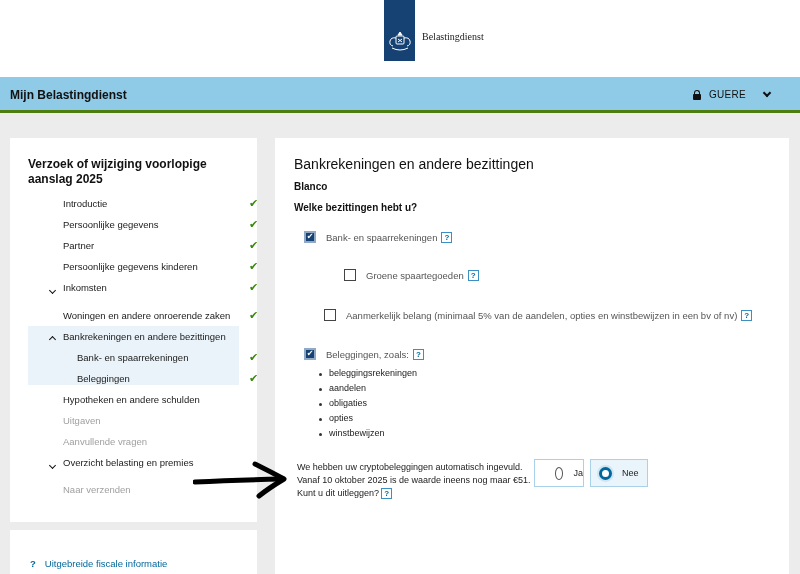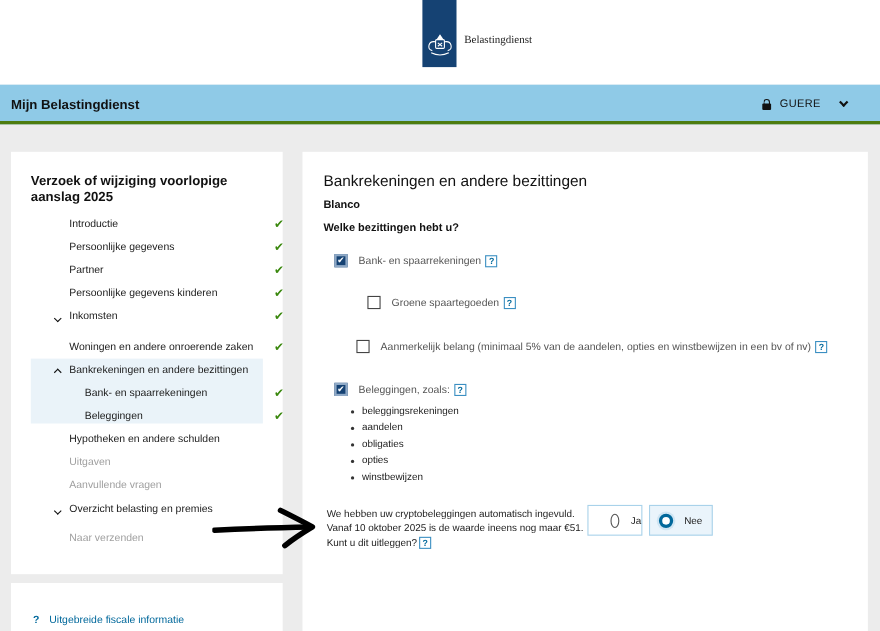--- a/index.html
+++ b/index.html
@@ -163,21 +163,21 @@
   <div class="h1">Bankrekeningen en andere bezittingen</div>
   <div class="h2">Blanco</div>
   <div class="h3">Welke bezittingen hebt u?</div>
 
   <div class="cb-row" style="left:29px;top:93px;">
     <span class="cb checked">✔</span>
     <span>Bank- en spaarrekeningen</span>
     <span class="qmark">?</span>
   </div>
 
-  <div class="cb-row" style="left:59px;top:131px;">
+  <div class="cb-row" style="left:69px;top:131px;">
     <span class="cb"></span>
     <span>Groene spaartegoeden</span>
     <span class="qmark">?</span>
   </div>
 
   <div class="cb-row" style="left:13px;top:171px;padding-left:36px;">
     <span class="cb"></span>
     <span>Aanmerkelijk belang (minimaal 5% van de aandelen, opties en winstbewijzen in een bv of nv)</span>
     <span class="qmark">?</span>
   </div>

